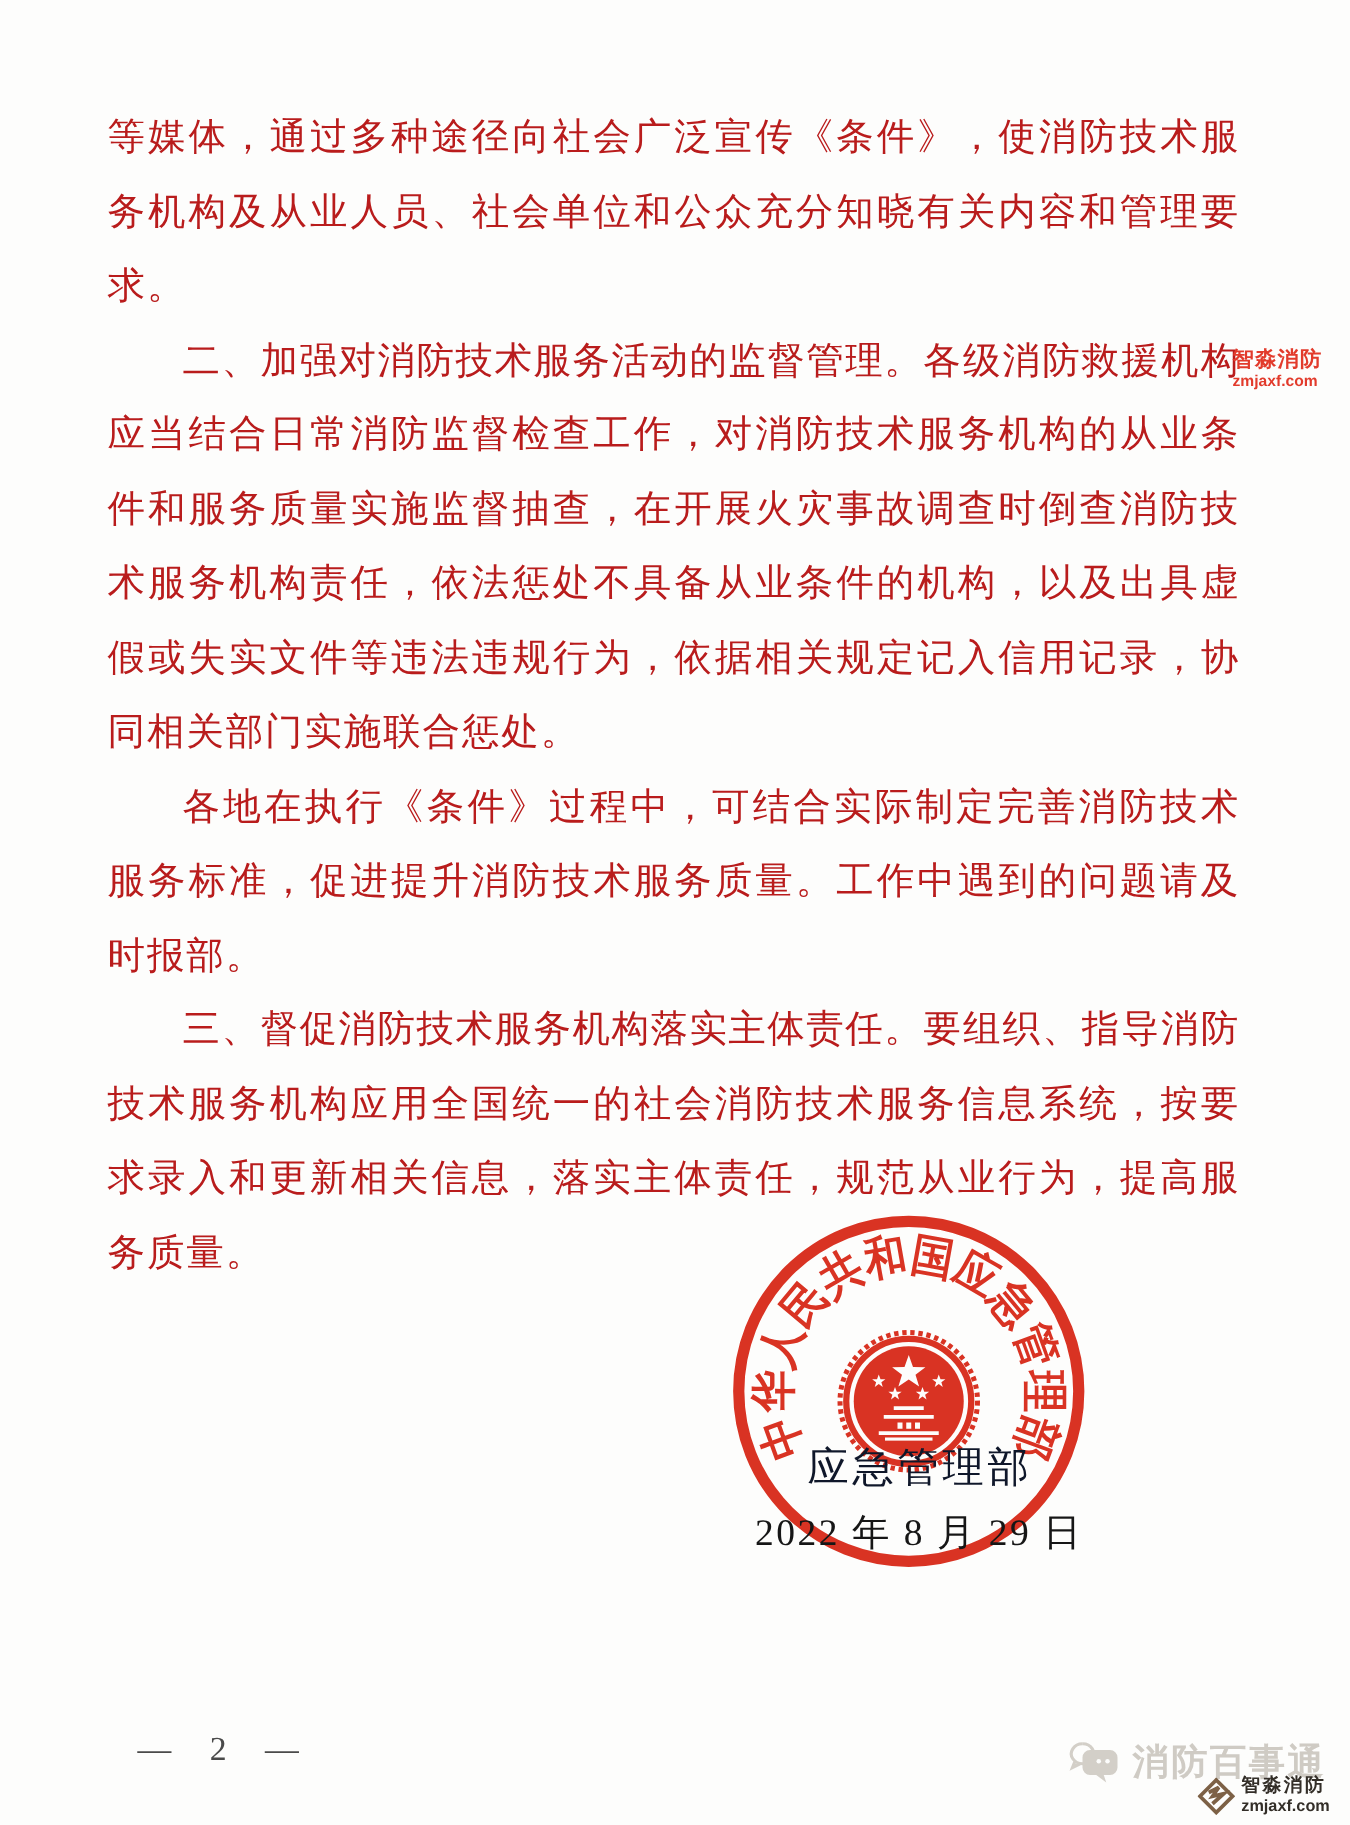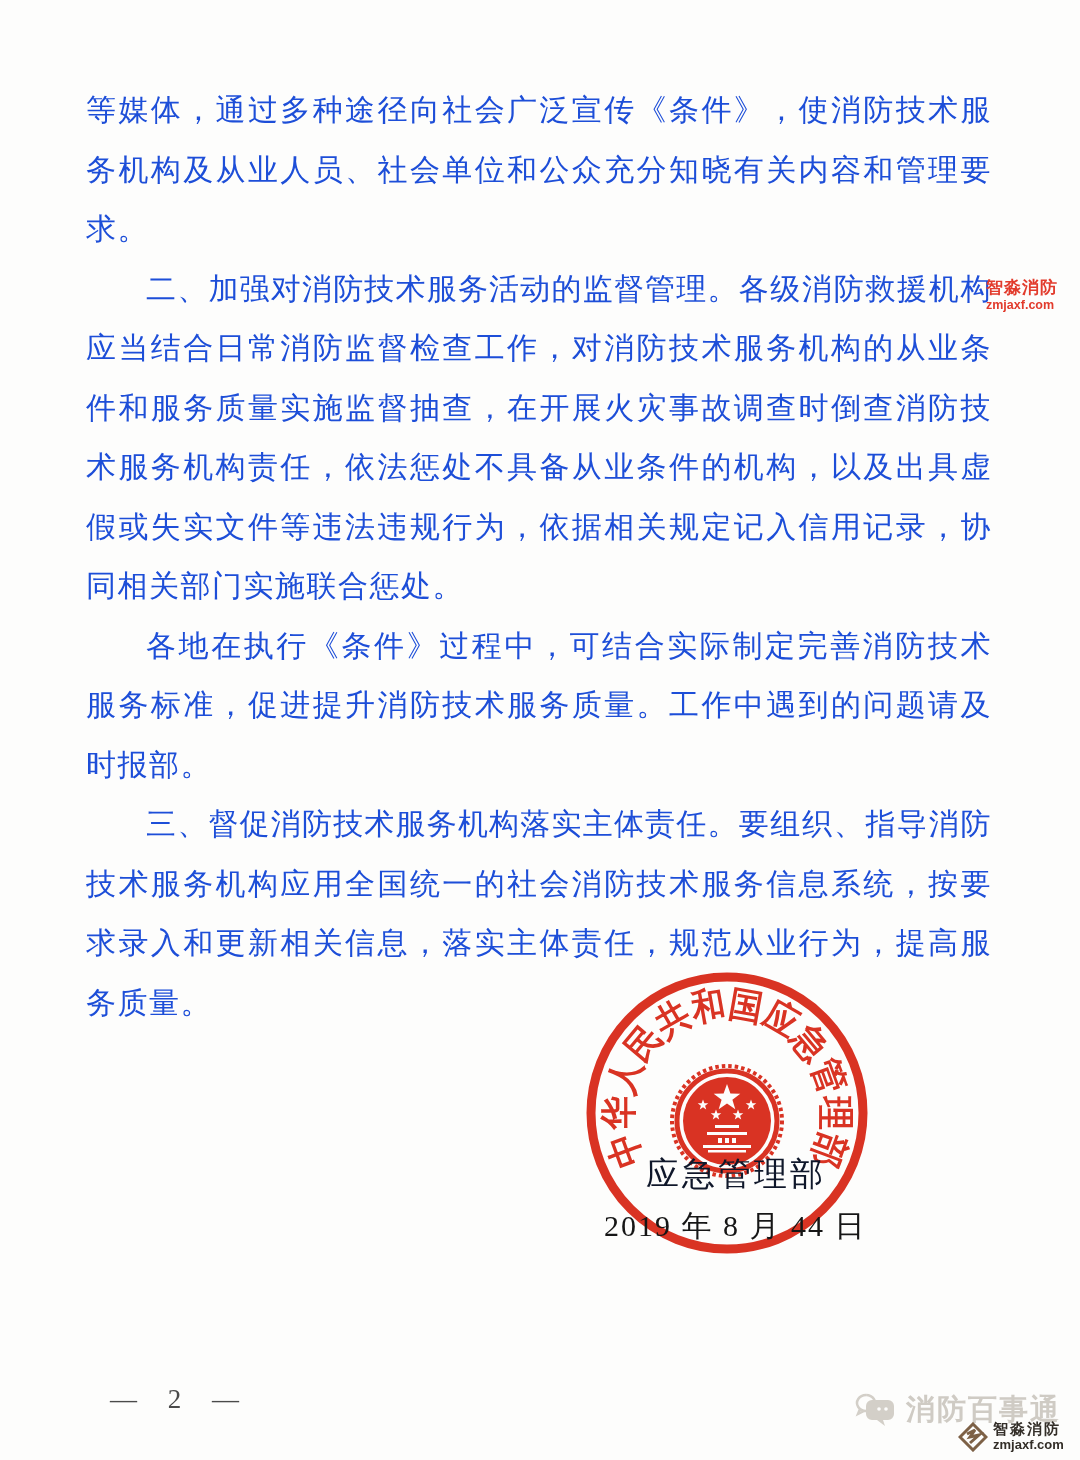--- a/index.html
+++ b/index.html
@@ -11,21 +11,21 @@
     overflow:hidden;
     font-family:"Liberation Serif","DejaVu Serif",serif;
   }
   
   .body-text{
     position:absolute;
     left:86px;top:80px;width:906px;
     font-size:30px;
     line-height:59.5px;
     letter-spacing:1.5px;
-    color:#1d4ed8;
+    color:#b91c1c;
     text-align:justify;
   }
   .para{margin:0;padding:0;text-indent:2em;}
   .para.no-indent{text-indent:0;}
   .para .lead{
     font-family:"Liberation Sans","DejaVu Sans",sans-serif;
     font-weight:400;
     letter-spacing:1px;
   }
   
@@ -124,21 +124,21 @@
           <rect x="-2" y="17" width="4" height="5"></rect>
           <rect x="5" y="17" width="4" height="5"></rect>
           <rect x="-24" y="24" width="48" height="3"></rect>
           <rect x="-19" y="29" width="38" height="2.5"></rect>
         </g>
       </g>
     </svg>
   </div>
 
   <div class="agency">应急管理部</div>
-  <div class="sig-date">2019 年 8 月 44 日</div>
+  <div class="sig-date">2022 年 8 月 29 日</div>
 
   <div class="page-number">— 2 —</div>
 
   <div class="brand-watermark">
     <svg width="46" height="36" viewBox="0 0 46 36">
       <g fill="none" stroke="#d3cfc8" stroke-width="2.5">
         <path d="M14,3 a9,8 0 1 0 0.1,0 M8,17 l-2,5 l6,-3"></path>
       </g>
       <g fill="#d3cfc8">
         <path d="M20,8 h16 a6,6 0 0 1 6,6 v8 a6,6 0 0 1 -6,6 h-5 l2,6 l-8,-6 h-5 a6,6 0 0 1 -6,-6 v-8 a6,6 0 0 1 6,-6 z"></path>

